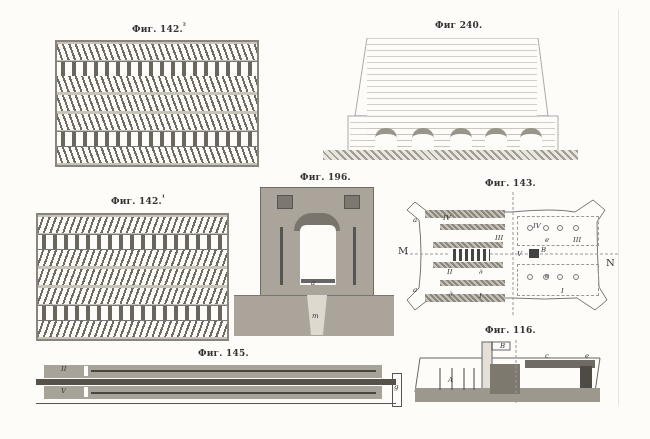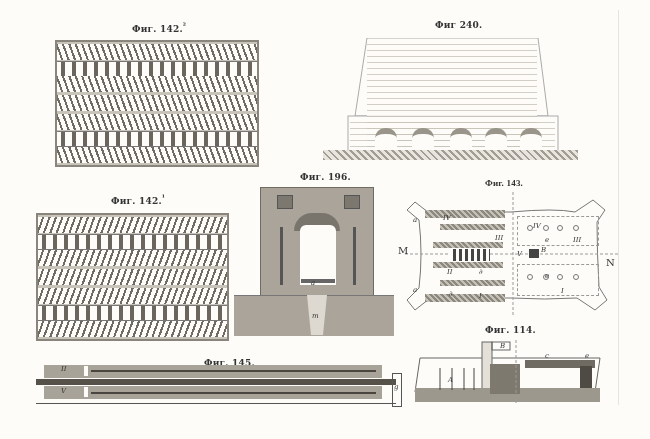--- a/index.html
+++ b/index.html
@@ -76,21 +76,21 @@
   <div style="position:absolute;left:68px;top:38px;width:36px;height:60px;background:#fdfcf9;border-radius:6px 6px 0 0;"></div>
   <div style="position:absolute;left:48px;top:40px;width:3px;height:58px;background:#555;"></div>
   <div style="position:absolute;left:121px;top:40px;width:3px;height:58px;background:#555;"></div>
   <div style="position:absolute;left:69px;top:92px;width:34px;height:4px;background:#666;"></div>
   <div class="stone" style="position:absolute;left:2px;top:108px;width:160px;height:40px;border-top:1px solid #777;"></div>
   <div style="position:absolute;left:75px;top:108px;width:20px;height:40px;background:#ddd9d0;clip-path:polygon(0 0,100% 0,80% 100%,20% 100%);"></div>
   <span class="lbl" style="left:79px;top:92px;">a</span>
   <span class="lbl" style="left:80px;top:125px;">m</span>
 </div>
 
-<div class="caption" style="left:485px;top:178px;font-family:Liberation Serif, serif;">Фиг. 143.</div>
+<div class="caption" style="left:485px;top:178px;">Фиг. 143.</div>
 <div class="fig" style="left:405px;top:192px;width:215px;height:125px;">
   <svg width="215" height="125" style="position:absolute;left:0;top:0;">
     <path d="M10,10 L28,24 Q60,18 100,20 L106,20 Q150,16 170,20 L188,8 L200,18 L192,30 Q192,60 194,95 L202,108 L190,118 L172,106 Q140,108 106,106 L100,106 Q60,108 28,104 L10,118 L2,108 L14,96 Q18,62 14,28 L2,18 Z" fill="#fdfcf9" stroke="#777" stroke-width="1"></path>
     <line x1="108" y1="0" x2="108" y2="125" stroke="#999" stroke-dasharray="3,2"></line>
     <line x1="0" y1="62" x2="215" y2="62" stroke="#999" stroke-dasharray="3,2"></line>
   </svg>
   <div class="wall" style="position:absolute;left:20px;top:18px;width:80px;height:8px;"></div>
   <div class="wall" style="position:absolute;left:35px;top:32px;width:65px;height:6px;"></div>
   <div class="wall" style="position:absolute;left:28px;top:50px;width:70px;height:6px;"></div>
   <div class="wall" style="position:absolute;left:28px;top:70px;width:70px;height:6px;"></div>
@@ -120,21 +120,21 @@
   <span class="lbl" style="left:140px;top:44px;">e</span>
   <span class="lbl" style="left:168px;top:44px;">III</span>
   <span class="lbl" style="left:112px;top:58px;">V</span>
   <span class="lbl" style="left:136px;top:54px;">B</span>
   <span class="lbl" style="left:140px;top:80px;">e</span>
   <span class="lbl" style="left:156px;top:95px;">I</span>
 </div>
 <span class="lbl" style="left:398px;top:245px;font-size:10px;font-style:normal;">M</span>
 <span class="lbl" style="left:606px;top:257px;font-size:10px;font-style:normal;">N</span>
 
-<div class="caption" style="left:485px;top:325px;">Фиг. 114.</div>
+<div class="caption" style="left:485px;top:325px;">Фиг. 116.</div>
 <div class="fig" style="left:410px;top:340px;width:195px;height:65px;">
   <svg width="195" height="65" style="position:absolute;left:0;top:0;">
     <polygon points="10,18 190,18 185,52 5,52" fill="#fdfcf9" stroke="#666"></polygon>
     <rect x="72" y="2" width="10" height="50" fill="#e4e0d8" stroke="#666"></rect>
     <rect x="82" y="2" width="18" height="8" fill="none" stroke="#666"></rect>
     <rect x="5" y="48" width="185" height="14" fill="#9d988e"></rect>
     <rect x="80" y="24" width="30" height="30" fill="#7e796f"></rect>
     <rect x="115" y="20" width="70" height="8" fill="#6f6a62"></rect>
     <rect x="170" y="26" width="12" height="22" fill="#4e4a44"></rect>
     <line x1="30" y1="28" x2="30" y2="50" stroke="#444"></line>
@@ -142,21 +142,21 @@
       <line x1="54" y1="28" x2="54" y2="50" stroke="#444"></line>
       <line x1="64" y1="28" x2="64" y2="50" stroke="#444"></line>
     <line x1="106" y1="0" x2="106" y2="65" stroke="#999" stroke-dasharray="3,2"></line>
   </svg>
   <span class="lbl" style="left:90px;top:2px;">B</span>
   <span class="lbl" style="left:38px;top:36px;">A</span>
   <span class="lbl" style="left:135px;top:12px;">c</span>
   <span class="lbl" style="left:175px;top:12px;">e</span>
 </div>
 
-<div class="caption" style="left:204px;top:348px;margin-top:10px;">Фиг. 145.</div>
+<div class="caption" style="left:198px;top:348px;">Фиг. 145.</div>
 <div class="fig" style="left:36px;top:363px;width:370px;height:45px;">
   <div style="position:absolute;left:8px;top:2px;width:338px;height:13px;background:#a8a398;"></div>
   <div style="position:absolute;left:0;top:16px;width:360px;height:6px;background:#575249;"></div>
   <div style="position:absolute;left:8px;top:23px;width:338px;height:13px;background:#a8a398;"></div>
   <div style="position:absolute;left:0;top:40px;width:360px;height:1px;background:#555;"></div>
   <div style="position:absolute;left:48px;top:3px;width:4px;height:10px;background:#fdfcf9;"></div>
   <div style="position:absolute;left:48px;top:24px;width:4px;height:10px;background:#fdfcf9;"></div>
   <div style="position:absolute;left:55px;top:7px;width:285px;height:2px;background:#4a463f;"></div>
   <div style="position:absolute;left:55px;top:29px;width:285px;height:2px;background:#4a463f;"></div>
   <div style="position:absolute;left:356px;top:10px;width:8px;height:32px;border:1px solid #555;"></div>

